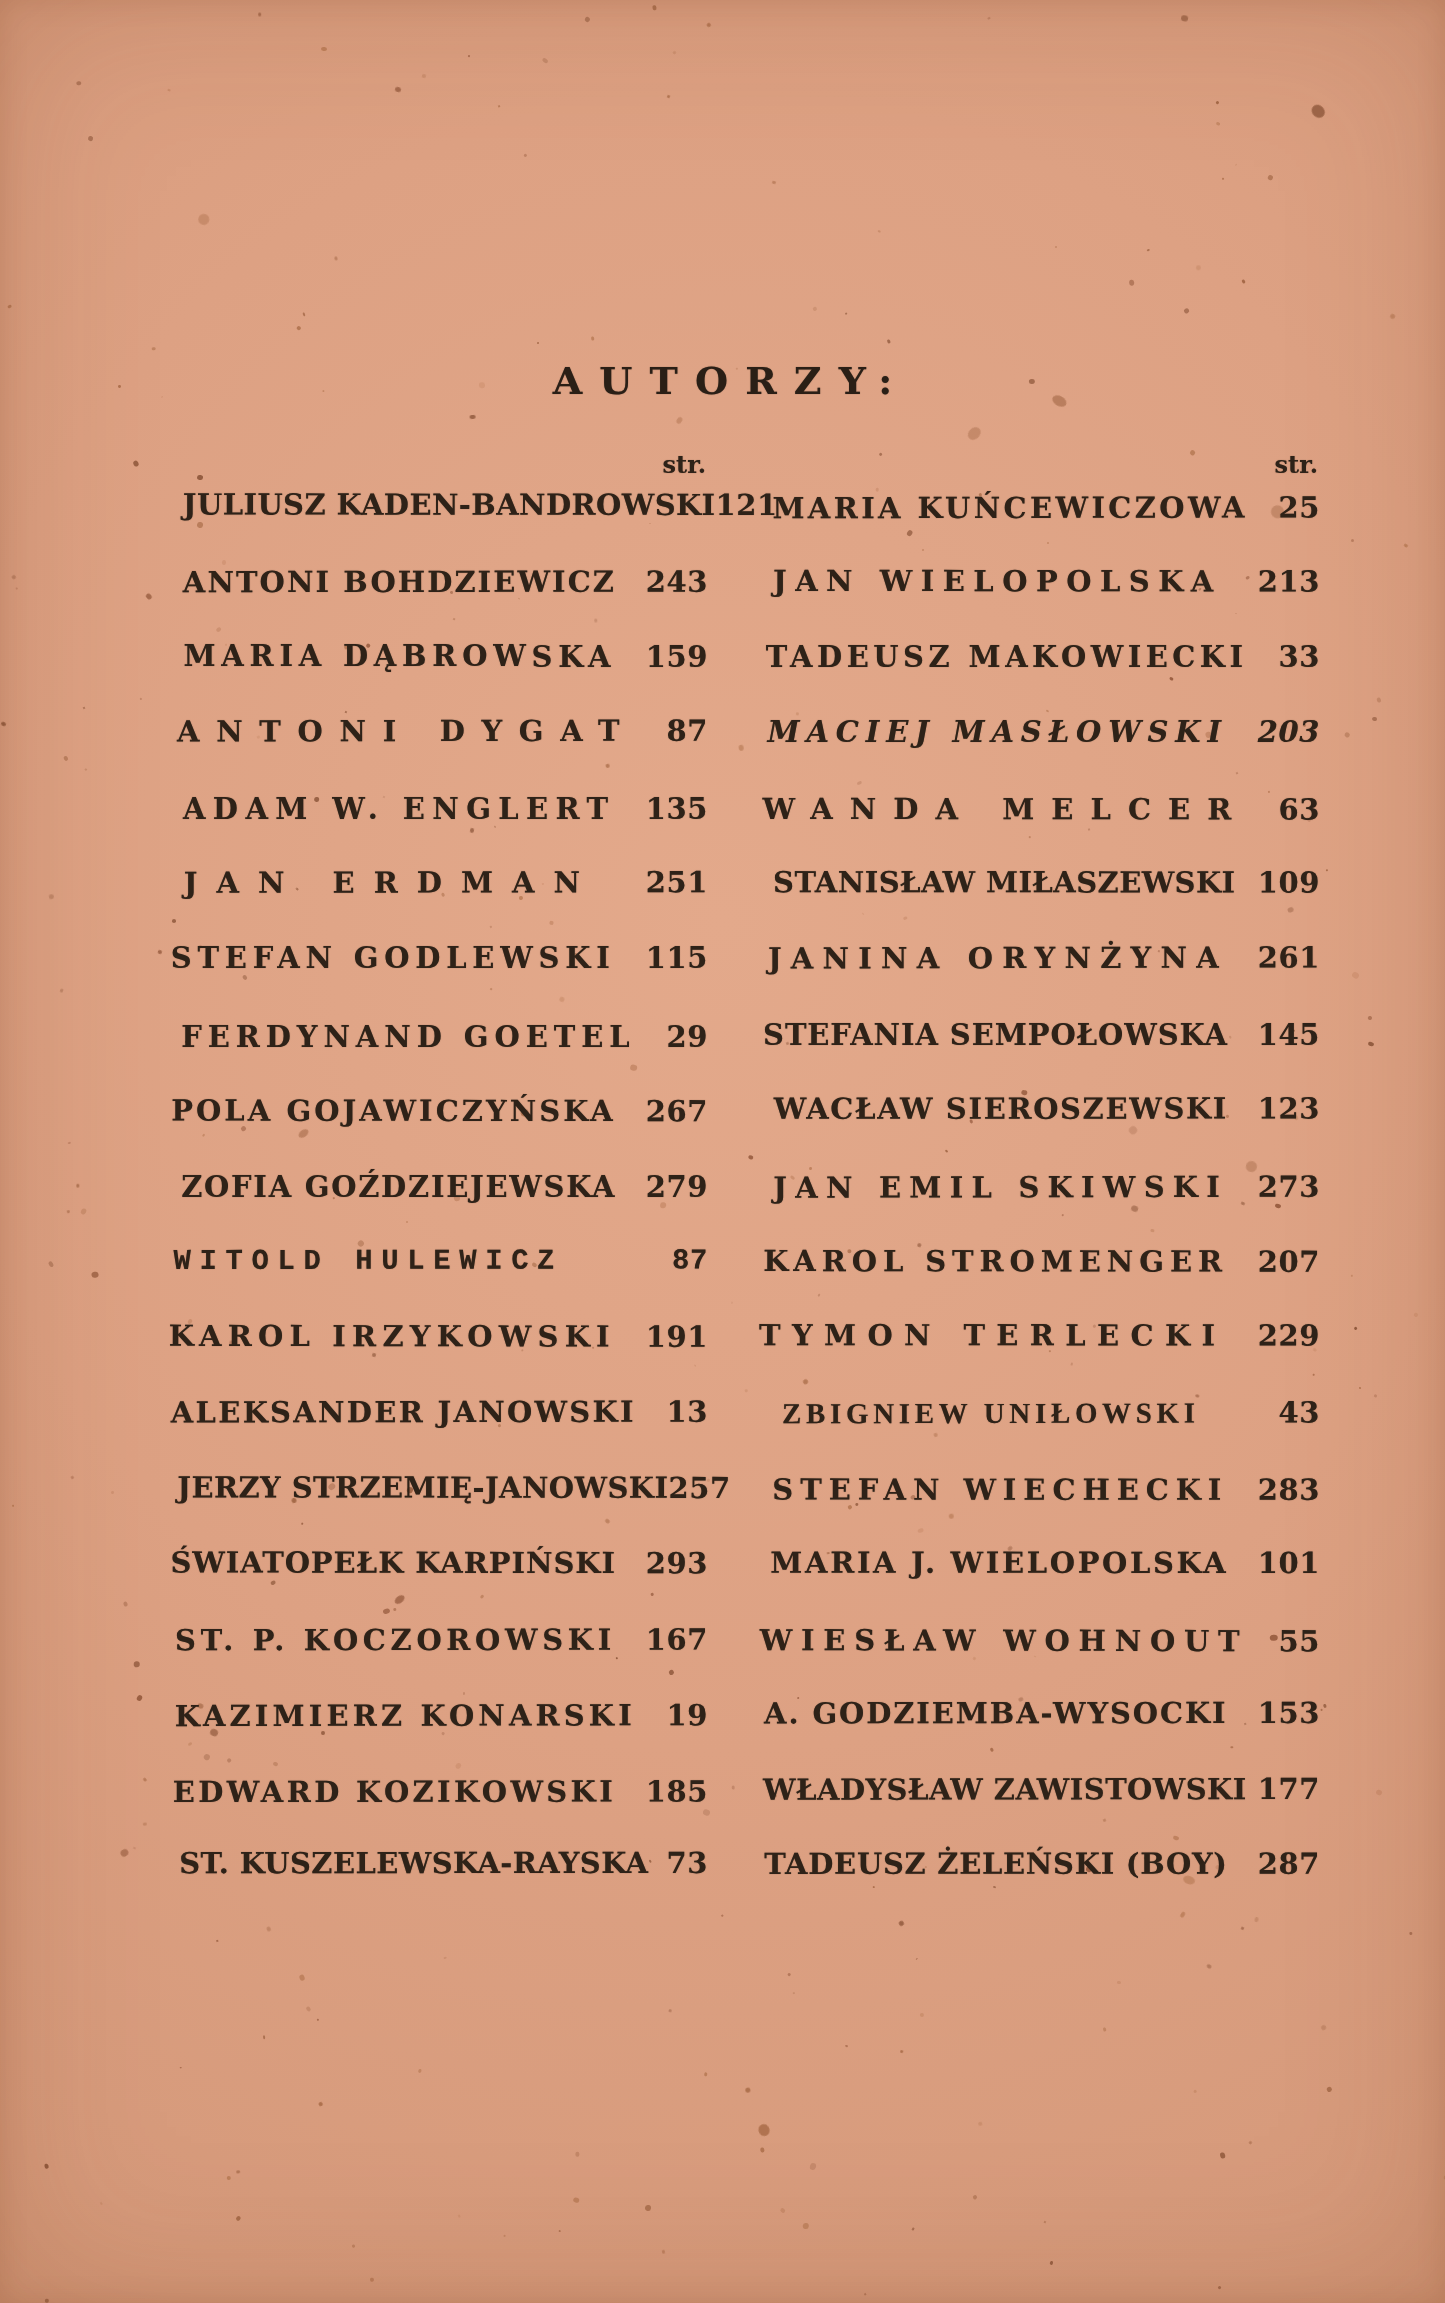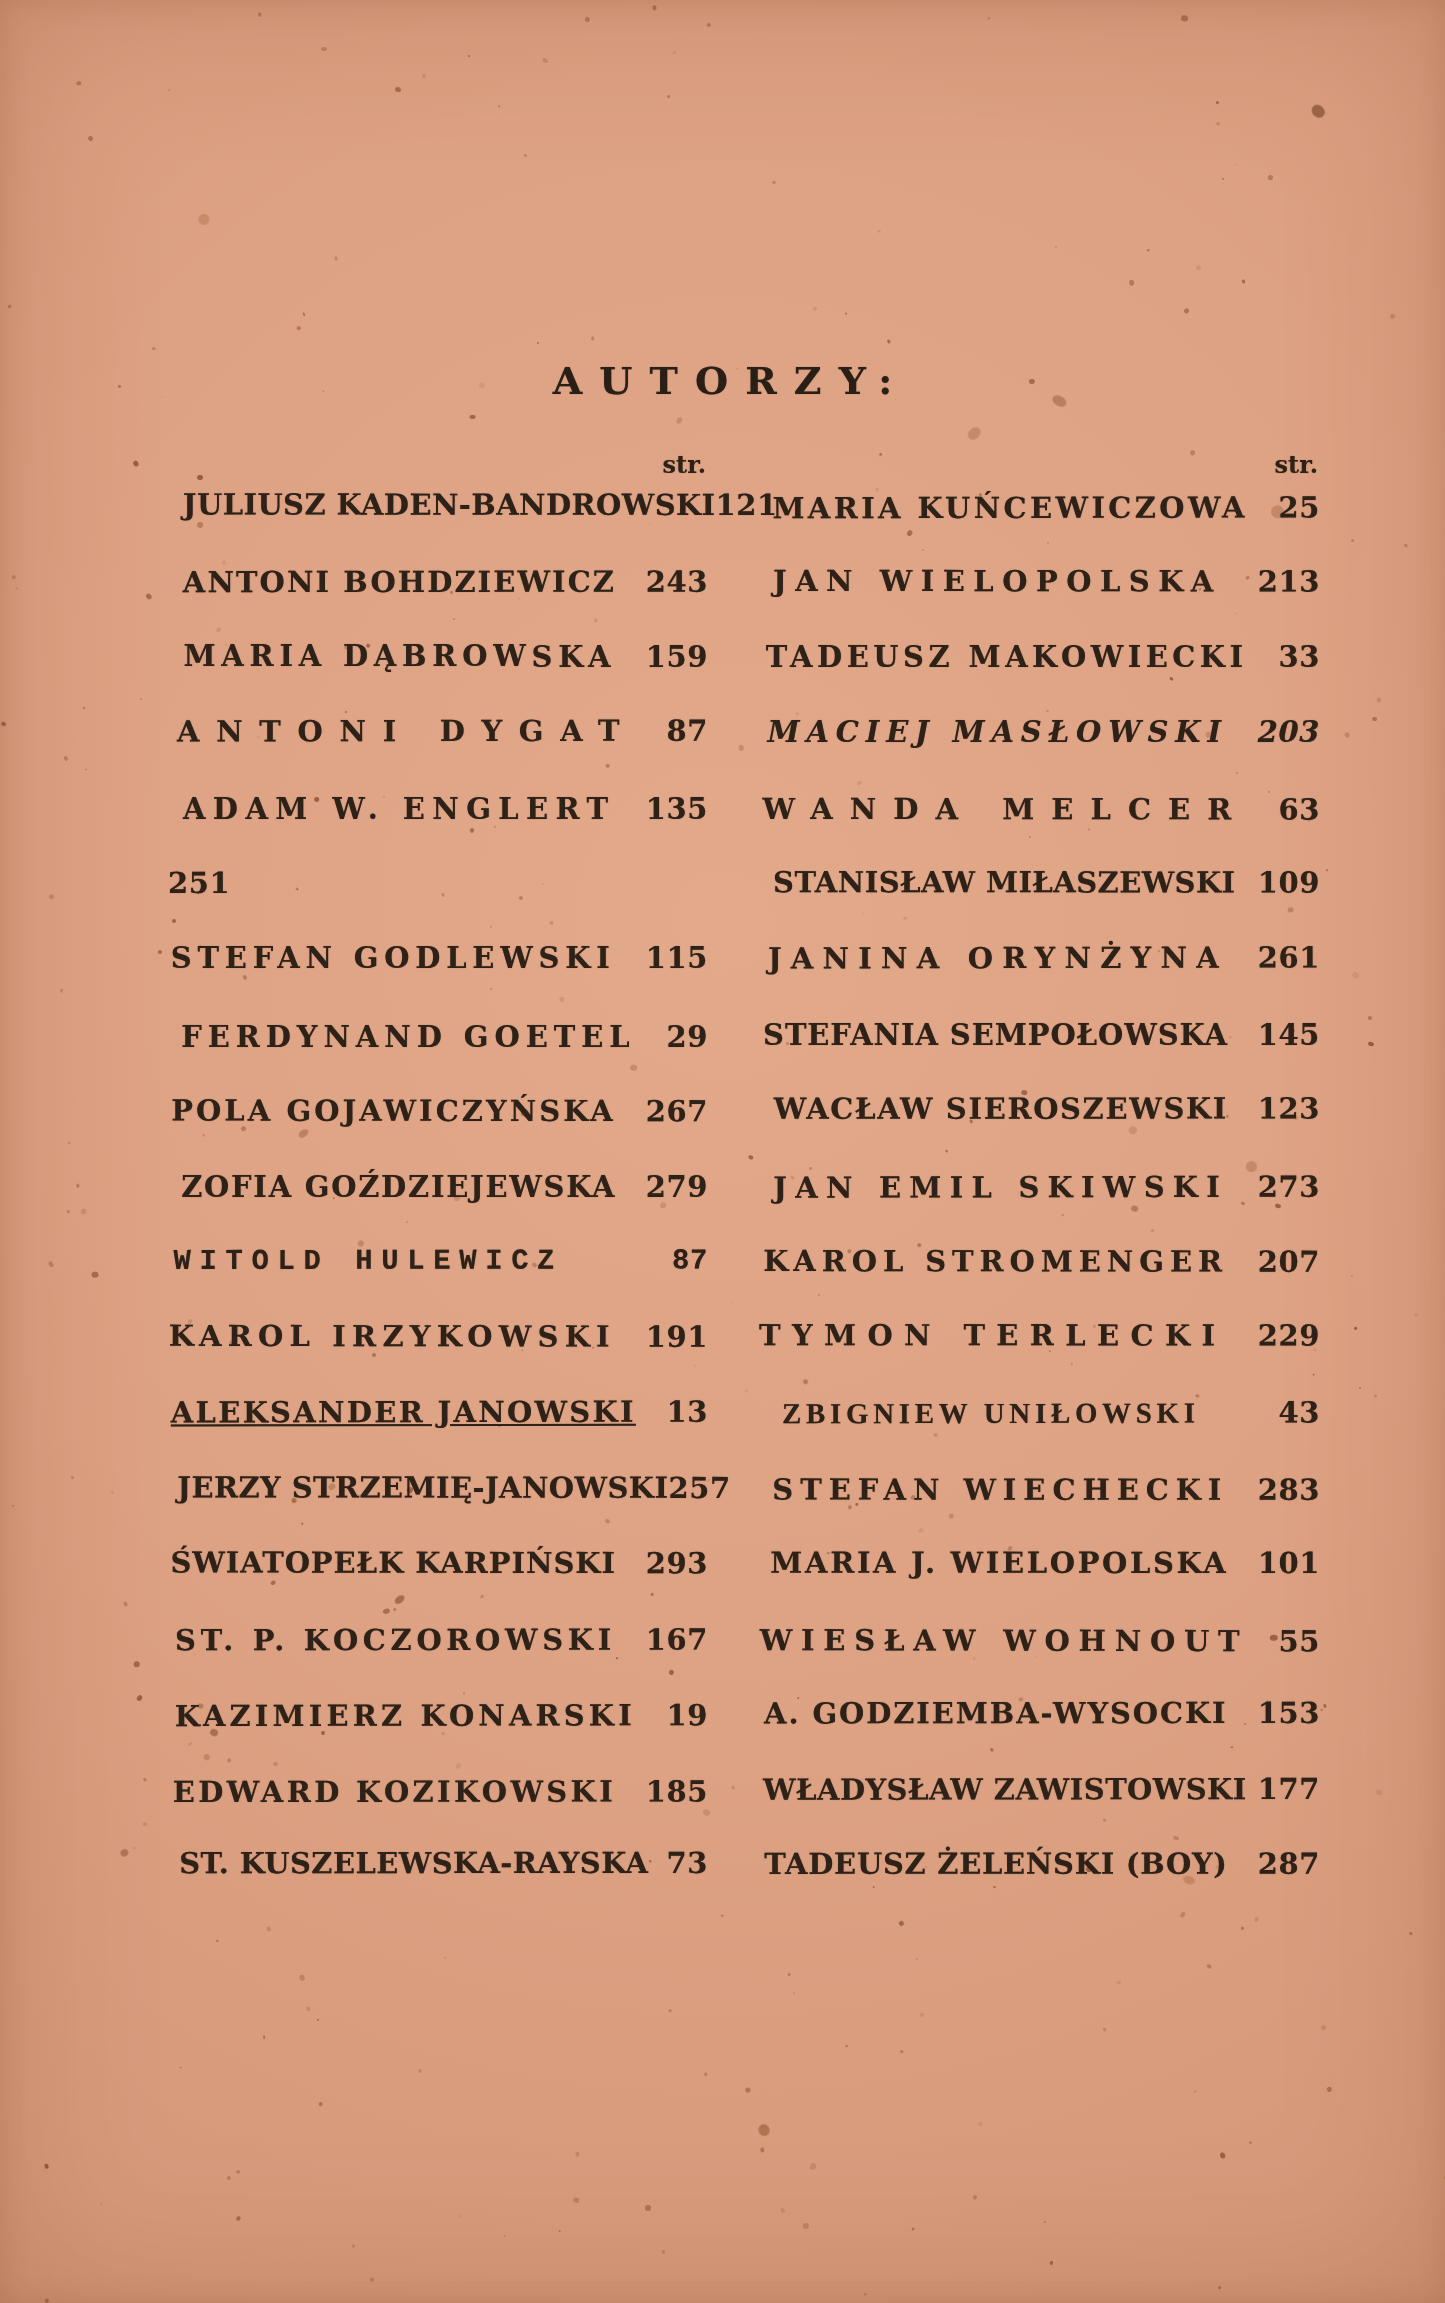--- a/index.html
+++ b/index.html
@@ -410,20 +410,21 @@
             </div>
             <div class="row" style="transform: rotate(-0.0970229deg) translateY(-1.91456px);">
               <span class="name" style="margin-left: 8.99749px; letter-spacing: 16.67px;">ANTONI DYGAT</span>
               <span class="num">87</span>
             </div>
             <div class="row" style="transform: rotate(-0.0205477deg) translateY(1.23294px);">
               <span class="name" style="margin-left: 14.964px; letter-spacing: 7.4px;">ADAM W. ENGLERT</span>
               <span class="num">135</span>
             </div>
             <div class="row" style="transform: rotate(-0.0831855deg) translateY(-1.45039px);">
+              <span class="name" style="margin-left: 15.7682px; letter-spacing: 19px;">JAN ERDMAN</span>
               <span class="num">251</span>
             </div>
             <div class="row" style="transform: rotate(-0.0010548deg) translateY(-1.04663px);">
               <span class="name" style="margin-left: 2.77661px; letter-spacing: 5.76px;">STEFAN GODLEWSKI</span>
               <span class="num">115</span>
             </div>
             <div class="row" style="transform: rotate(0.0015155deg) translateY(1.98541px);">
               <span class="name" style="margin-left: 13.1256px; letter-spacing: 5.93px;">FERDYNAND GOETEL</span>
               <span class="num">29</span>
             </div>
@@ -437,21 +438,21 @@
             </div>
             <div class="row" style="transform: rotate(-0.0702746deg) translateY(0.753307px); font-family: Liberation Mono, monospace;">
               <span class="name" style="margin-left: 5.64602px; letter-spacing: 8.56px;">WITOLD HULEWICZ</span>
               <span class="num">87</span>
             </div>
             <div class="row" style="transform: rotate(0.0961897deg) translateY(-0.69297px);">
               <span class="name" style="margin-left: 0.731478px; letter-spacing: 6.2px;">KAROL IRZYKOWSKI</span>
               <span class="num">191</span>
             </div>
             <div class="row" style="transform: rotate(-0.0832459deg) translateY(0.0970677px);">
-              <span class="name" style="margin-left: 2.85349px; letter-spacing: 2.27px; text-decoration: underline;">ALEKSANDER JANOWSKI</span>
+              <span class="name" style="margin-left: 2.85349px; letter-spacing: 2.27px;">ALEKSANDER JANOWSKI</span>
               <span class="num">13</span>
             </div>
             <div class="row" style="transform: rotate(0.0552662deg) translateY(-0.34584px);">
               <span class="name" style="margin-left: 9.3365px; letter-spacing: 0.4px;">JERZY STRZEMIĘ-JANOWSKI</span>
               <span class="num">257</span>
             </div>
             <div class="row" style="transform: rotate(0.096507deg) translateY(-0.158444px);">
               <span class="name" style="margin-left: 2.42725px; letter-spacing: 0.93px;">ŚWIATOPEŁK KARPIŃSKI</span>
               <span class="num">293</span>
             </div>

